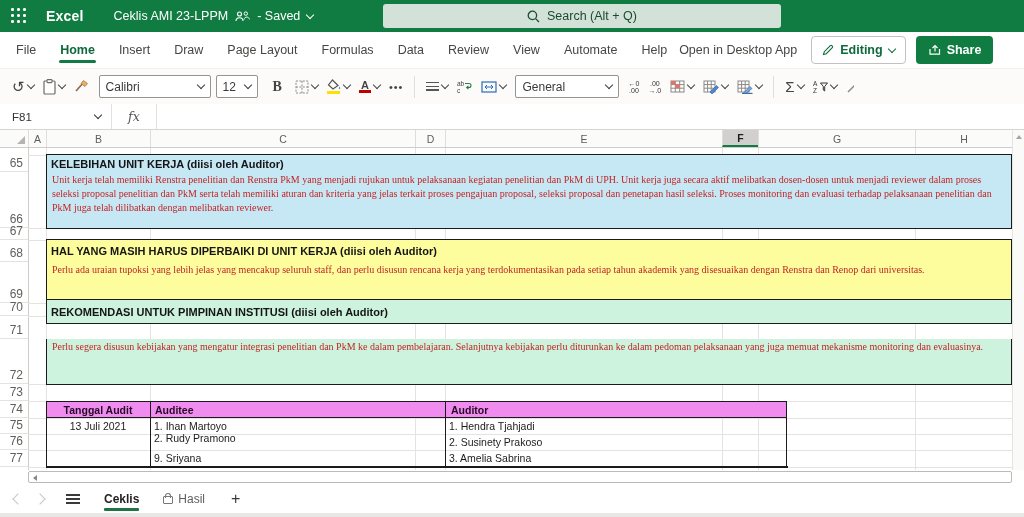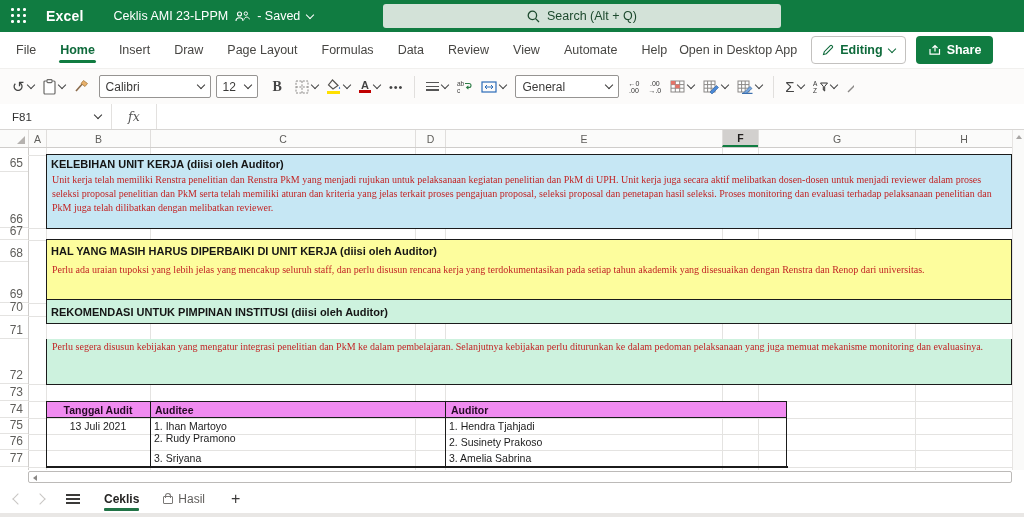--- a/index.html
+++ b/index.html
@@ -466,21 +466,21 @@
   </div>
   <div class="t-vline" style="left:46px"></div>
   <div class="t-vline" style="left:150px"></div>
   <div class="t-vline" style="left:445px"></div>
   <div class="t-vline" style="left:786px"></div>
   <div class="t-hbot"></div>
 
   <div class="t-cell" style="left:46px;top:270px;width:104px;height:16px;justify-content:center">13 Juli  2021</div>
   <div class="t-cell" style="left:154px;top:270px;width:280px;height:16px">1. Ihan Martoyo</div>
   <div class="t-cell" style="left:154px;top:282px;width:280px;height:16px">2. Rudy Pramono</div>
-  <div class="t-cell" style="left:154px;top:302px;width:280px;height:16px">3. Sriyana</div>
+  <div class="t-cell" style="left:154px;top:302px;width:280px;height:16px">9. Sriyana</div>
   <div class="t-cell" style="left:449px;top:270px;width:320px;height:16px">1. Hendra Tjahjadi</div>
   <div class="t-cell" style="left:449px;top:286px;width:320px;height:16px">2. Susinety Prakoso</div>
   <div class="t-cell" style="left:449px;top:302px;width:320px;height:16px">3. Amelia Sabrina</div>
 </div>
 
 <div class="vscroll">
     <i></i>
   </div>
 <div class="hscroll">
   <div class="hs-track">

